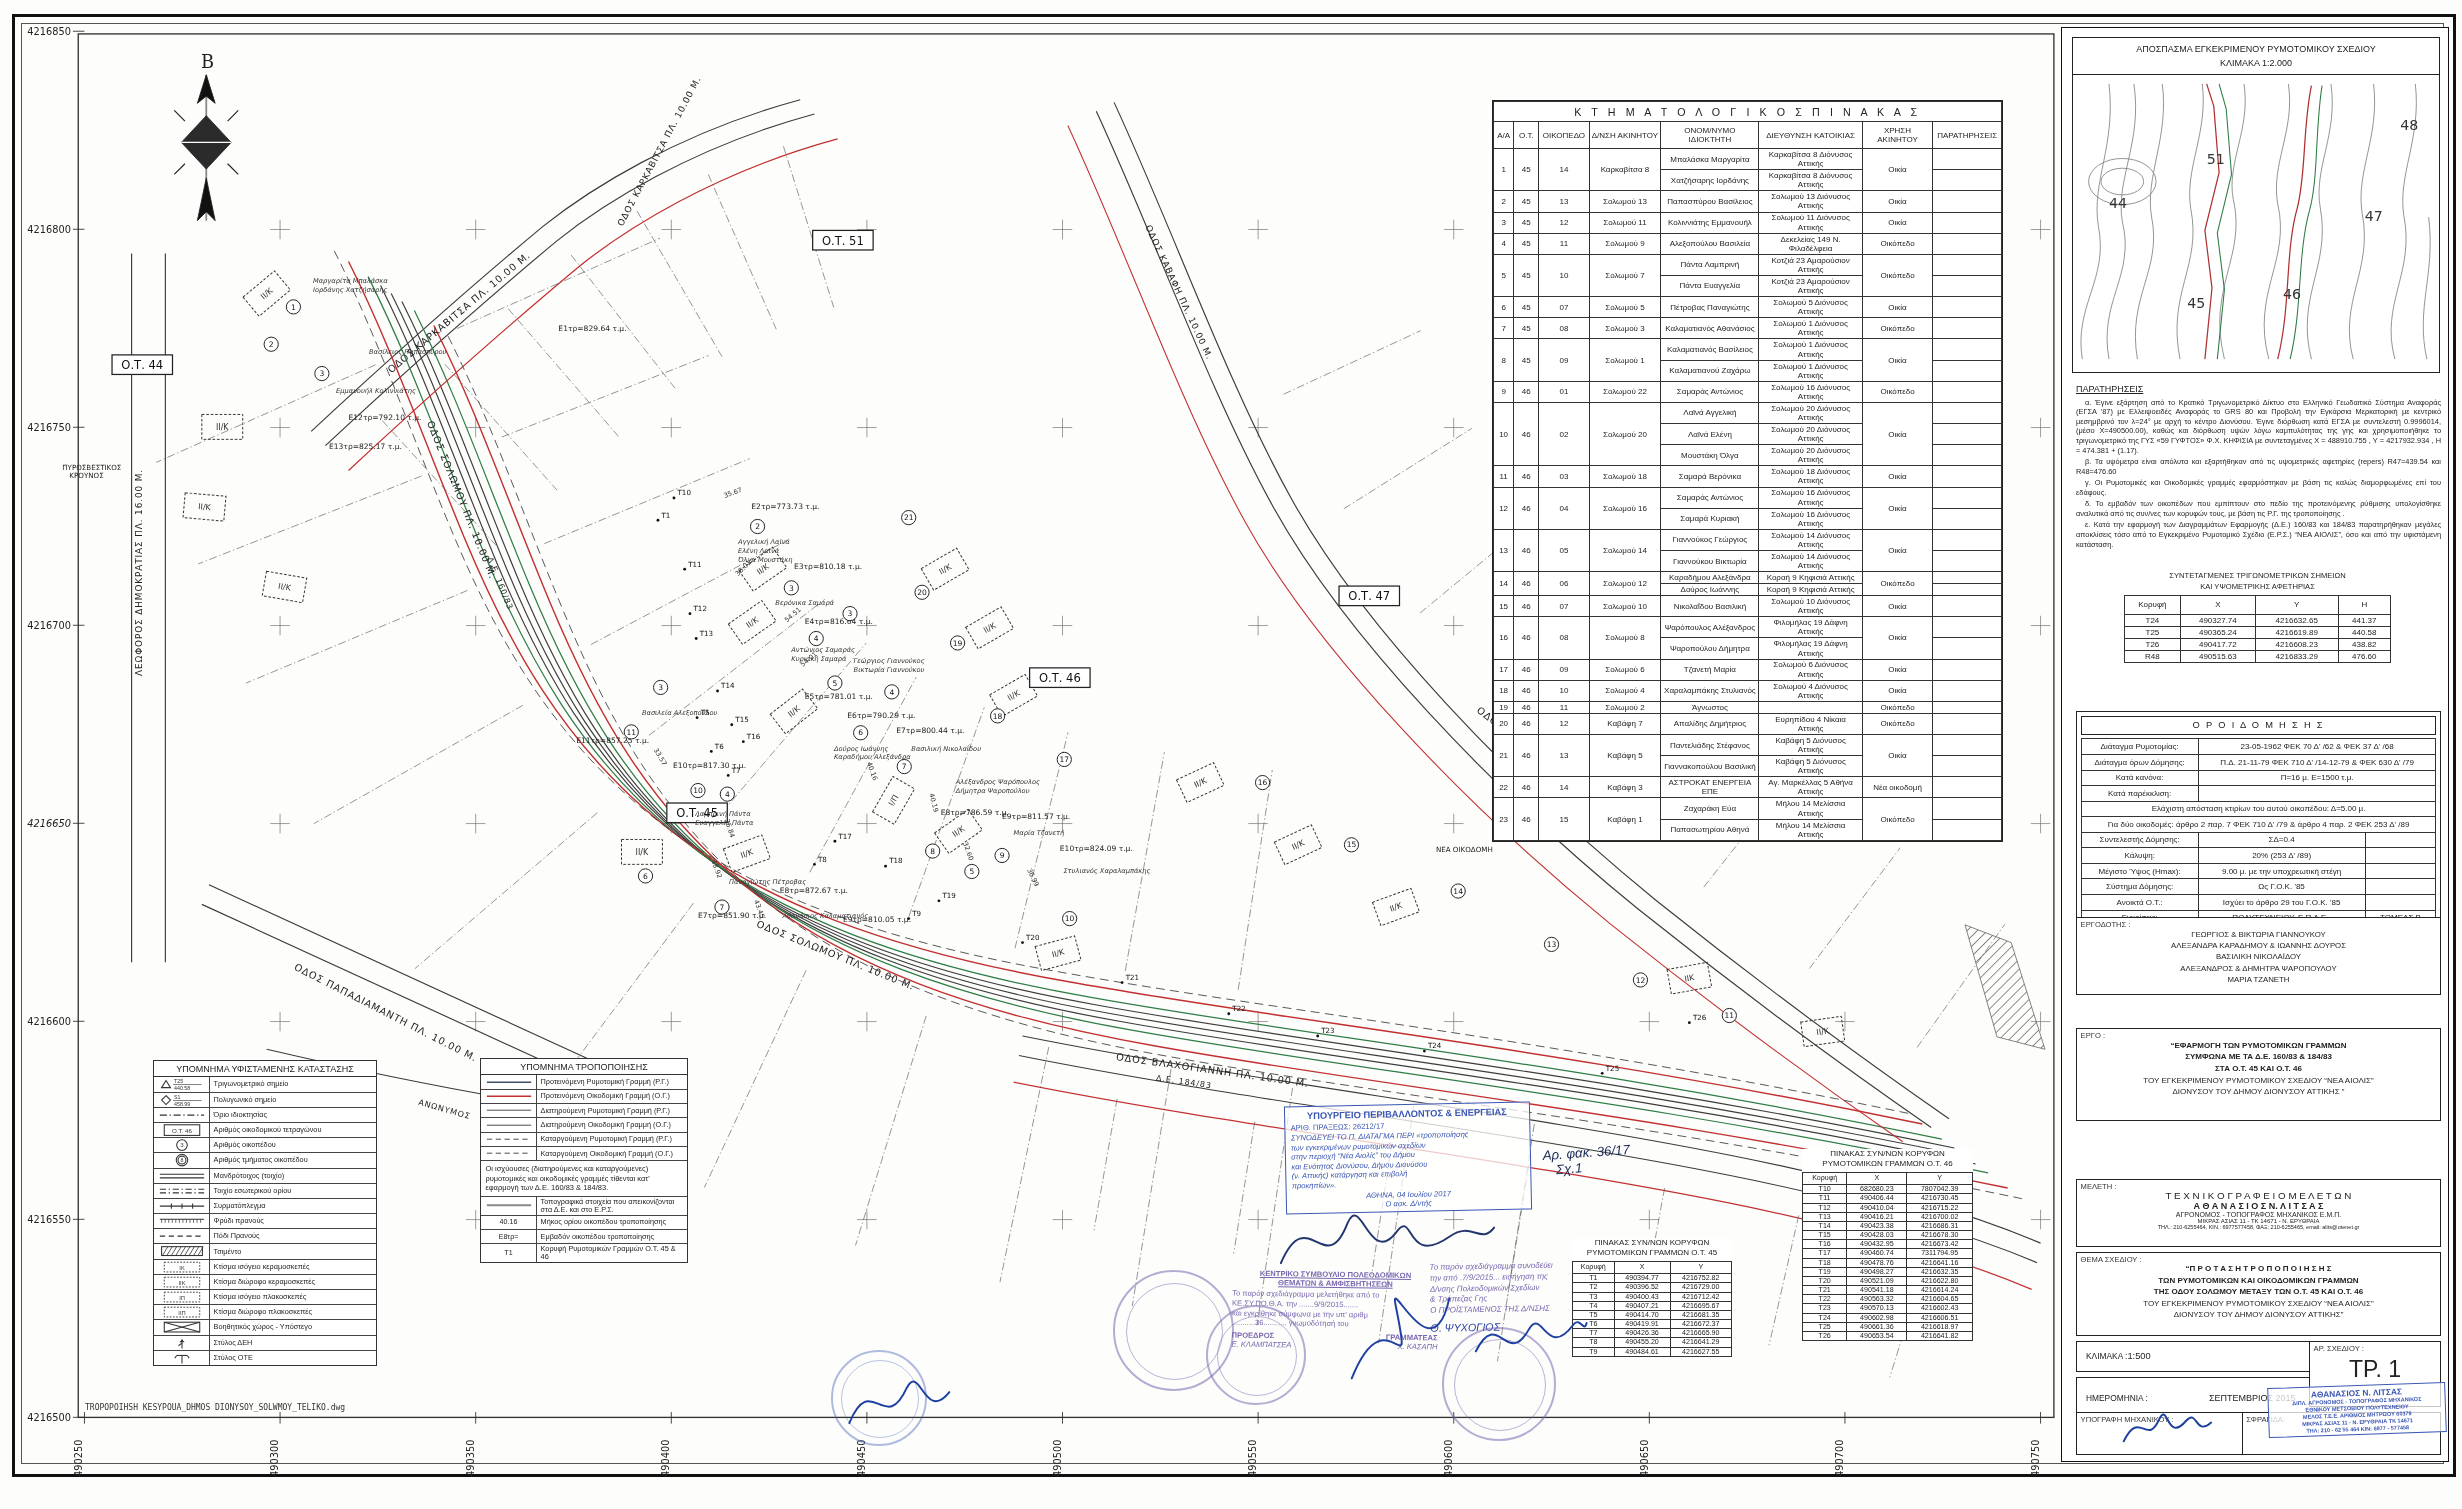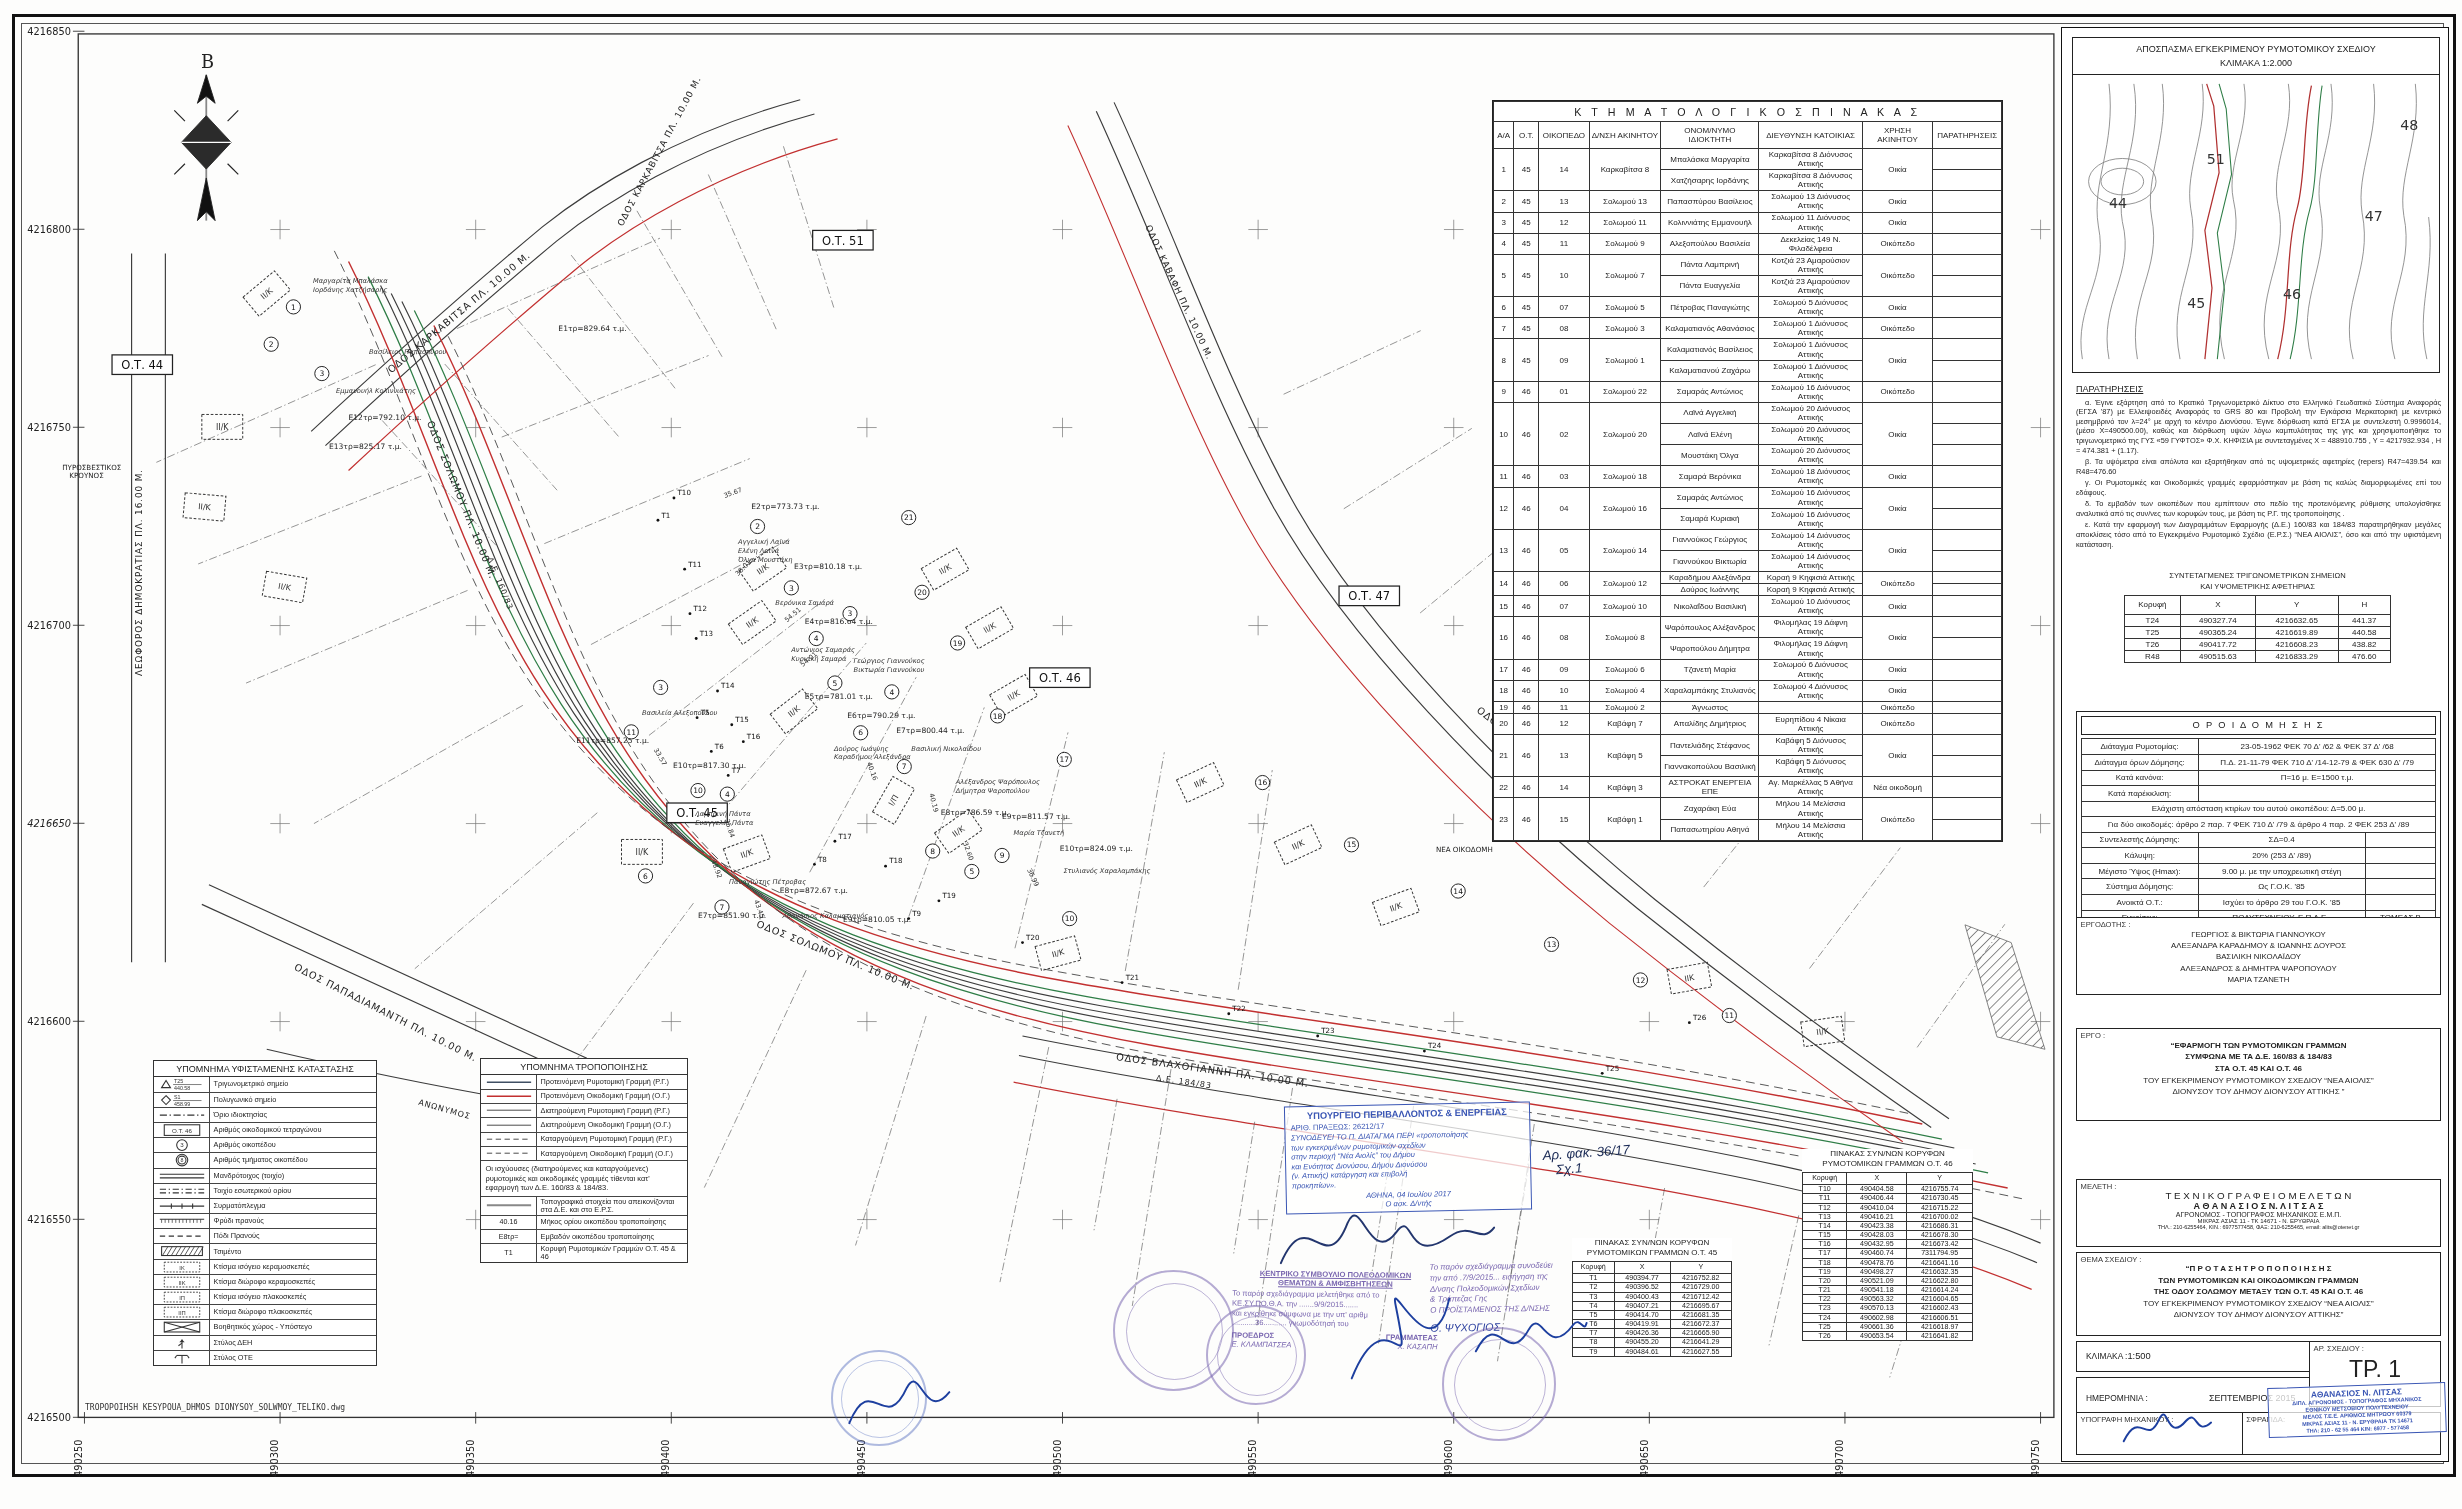--- a/index.html
+++ b/index.html
@@ -1334,22 +1334,22 @@
     </div>
     <table class="dt" id="vt46" style="margin-top:1.8px;">
         <tbody>
           <tr>
             <th style="font-size:7.1px;padding:1.8px;">Κορυφή</th>
             <th style="font-size:7.1px;padding:1.8px;">Χ</th>
             <th style="font-size:7.1px;padding:1.8px;">Υ</th>
           </tr>
           <tr>
             <td style="font-size:7.1px;padding:0 2.7px;">Τ10</td>
-            <td style="font-size:7.1px;padding:0 2.7px;">490404.58</td>
-            <td style="font-size:7.1px;padding:0 2.7px;">4216755.74</td>
+            <td style="font-size:7.1px;padding:0 2.7px;">682680.23</td>
+            <td style="font-size:7.1px;padding:0 2.7px;">7807042.39</td>
           </tr>
           <tr>
             <td style="font-size:7.1px;padding:0 2.7px;">Τ11</td>
             <td style="font-size:7.1px;padding:0 2.7px;">490406.44</td>
             <td style="font-size:7.1px;padding:0 2.7px;">4216730.45</td>
           </tr>
           <tr>
             <td style="font-size:7.1px;padding:0 2.7px;">Τ12</td>
             <td style="font-size:7.1px;padding:0 2.7px;">490410.04</td>
             <td style="font-size:7.1px;padding:0 2.7px;">4216715.22</td>

